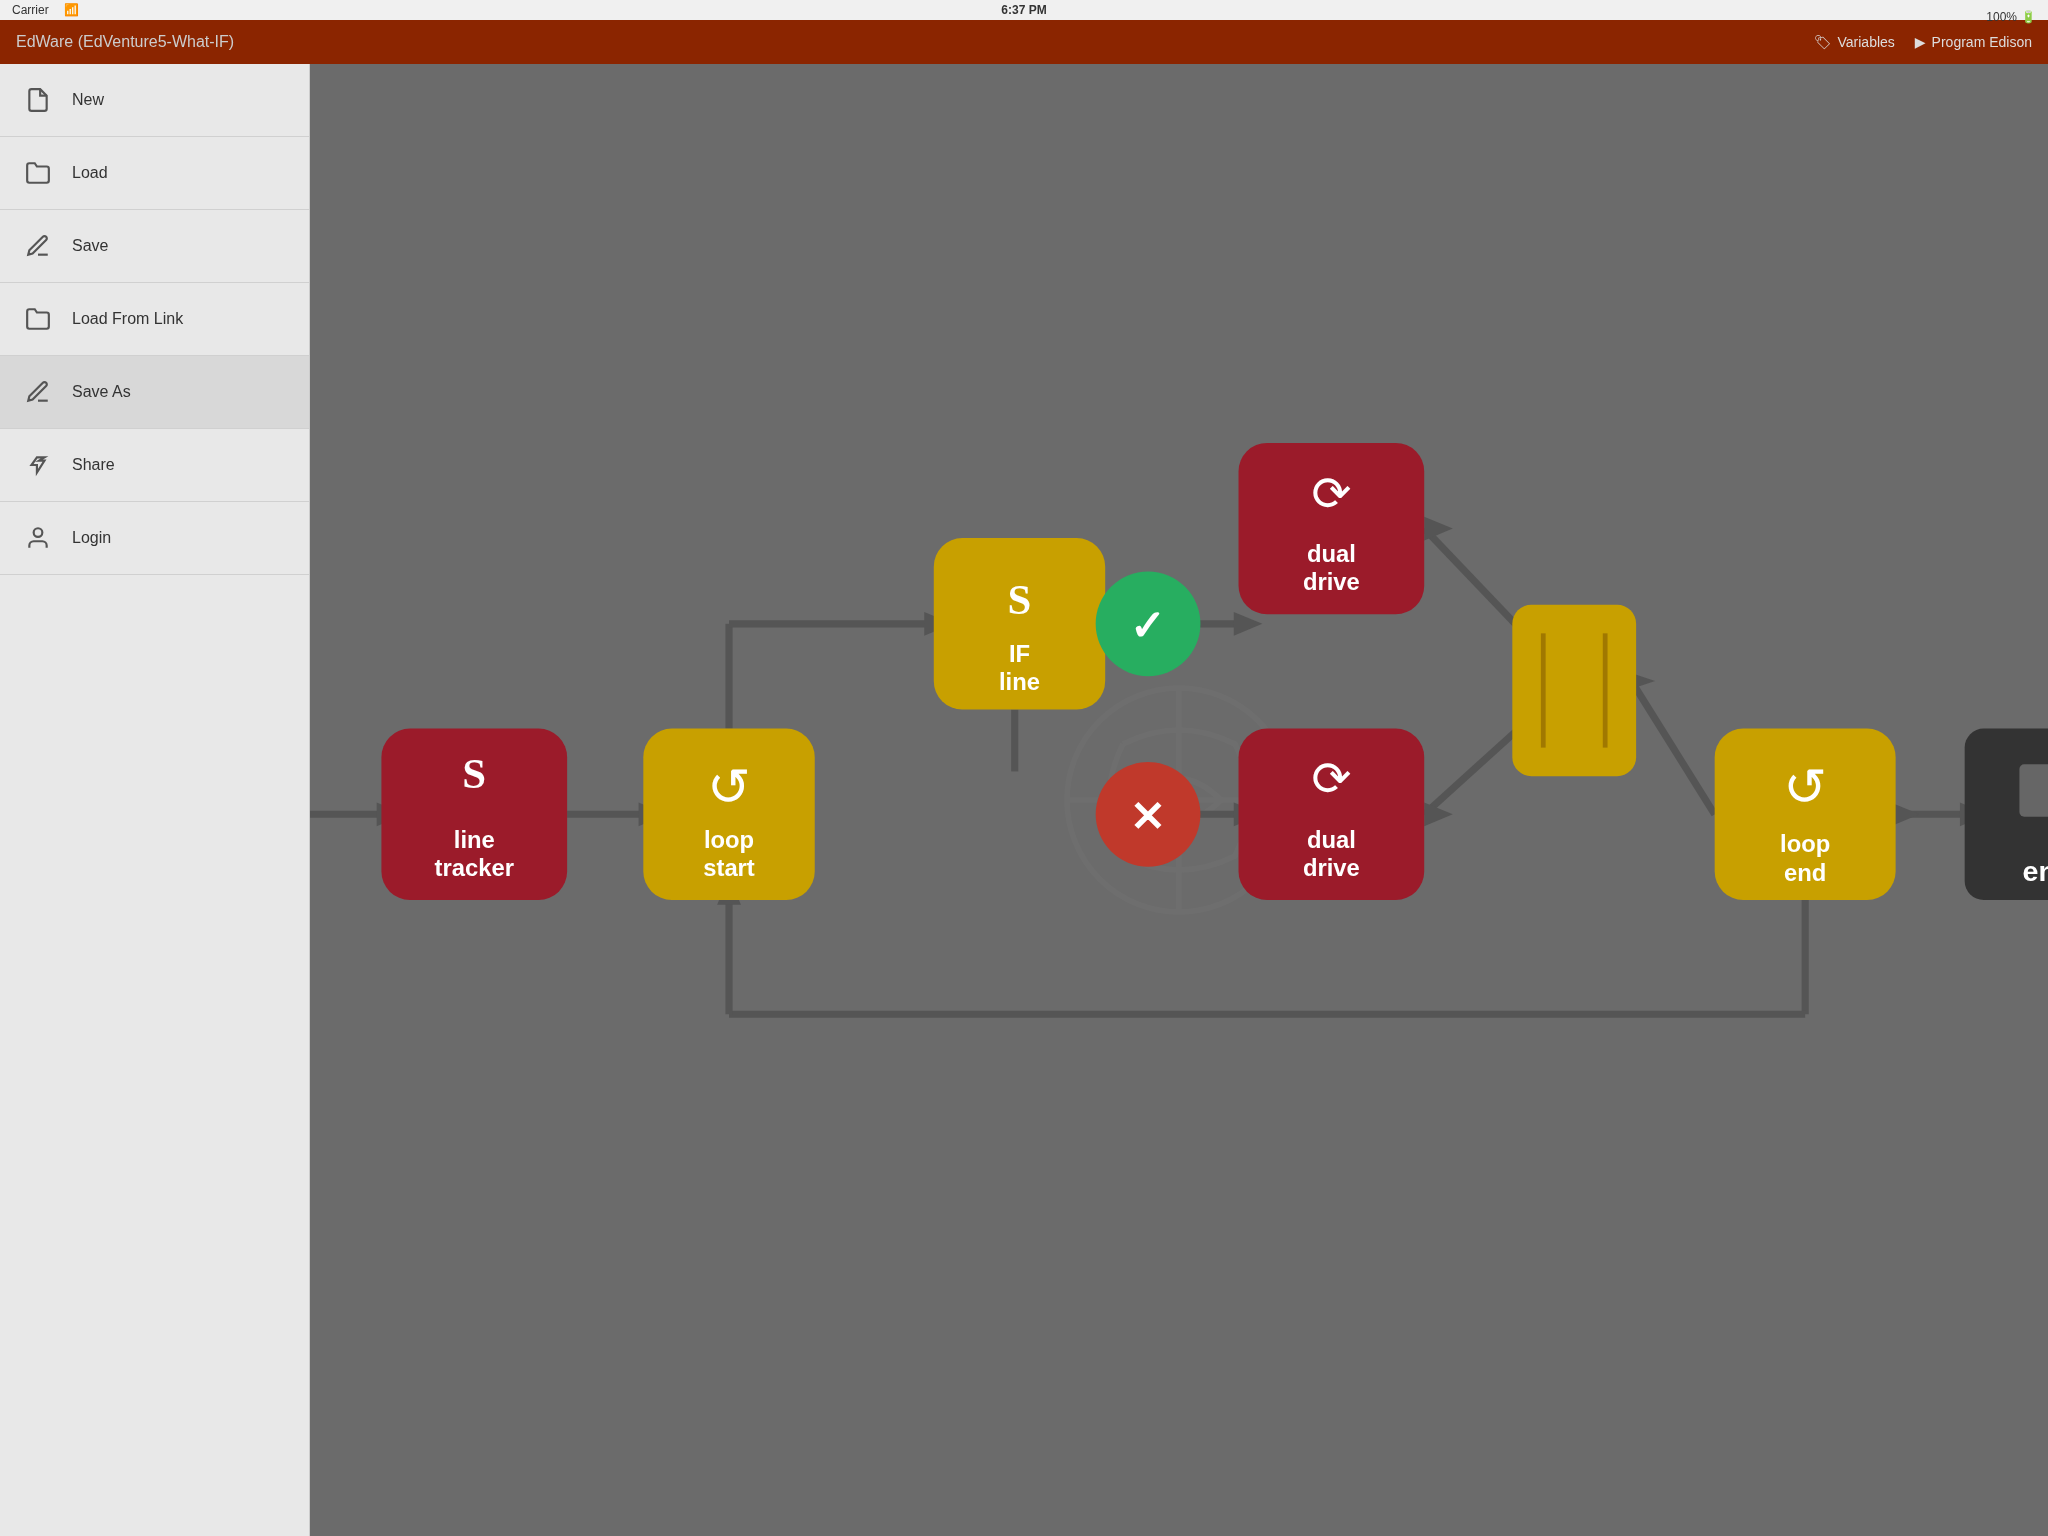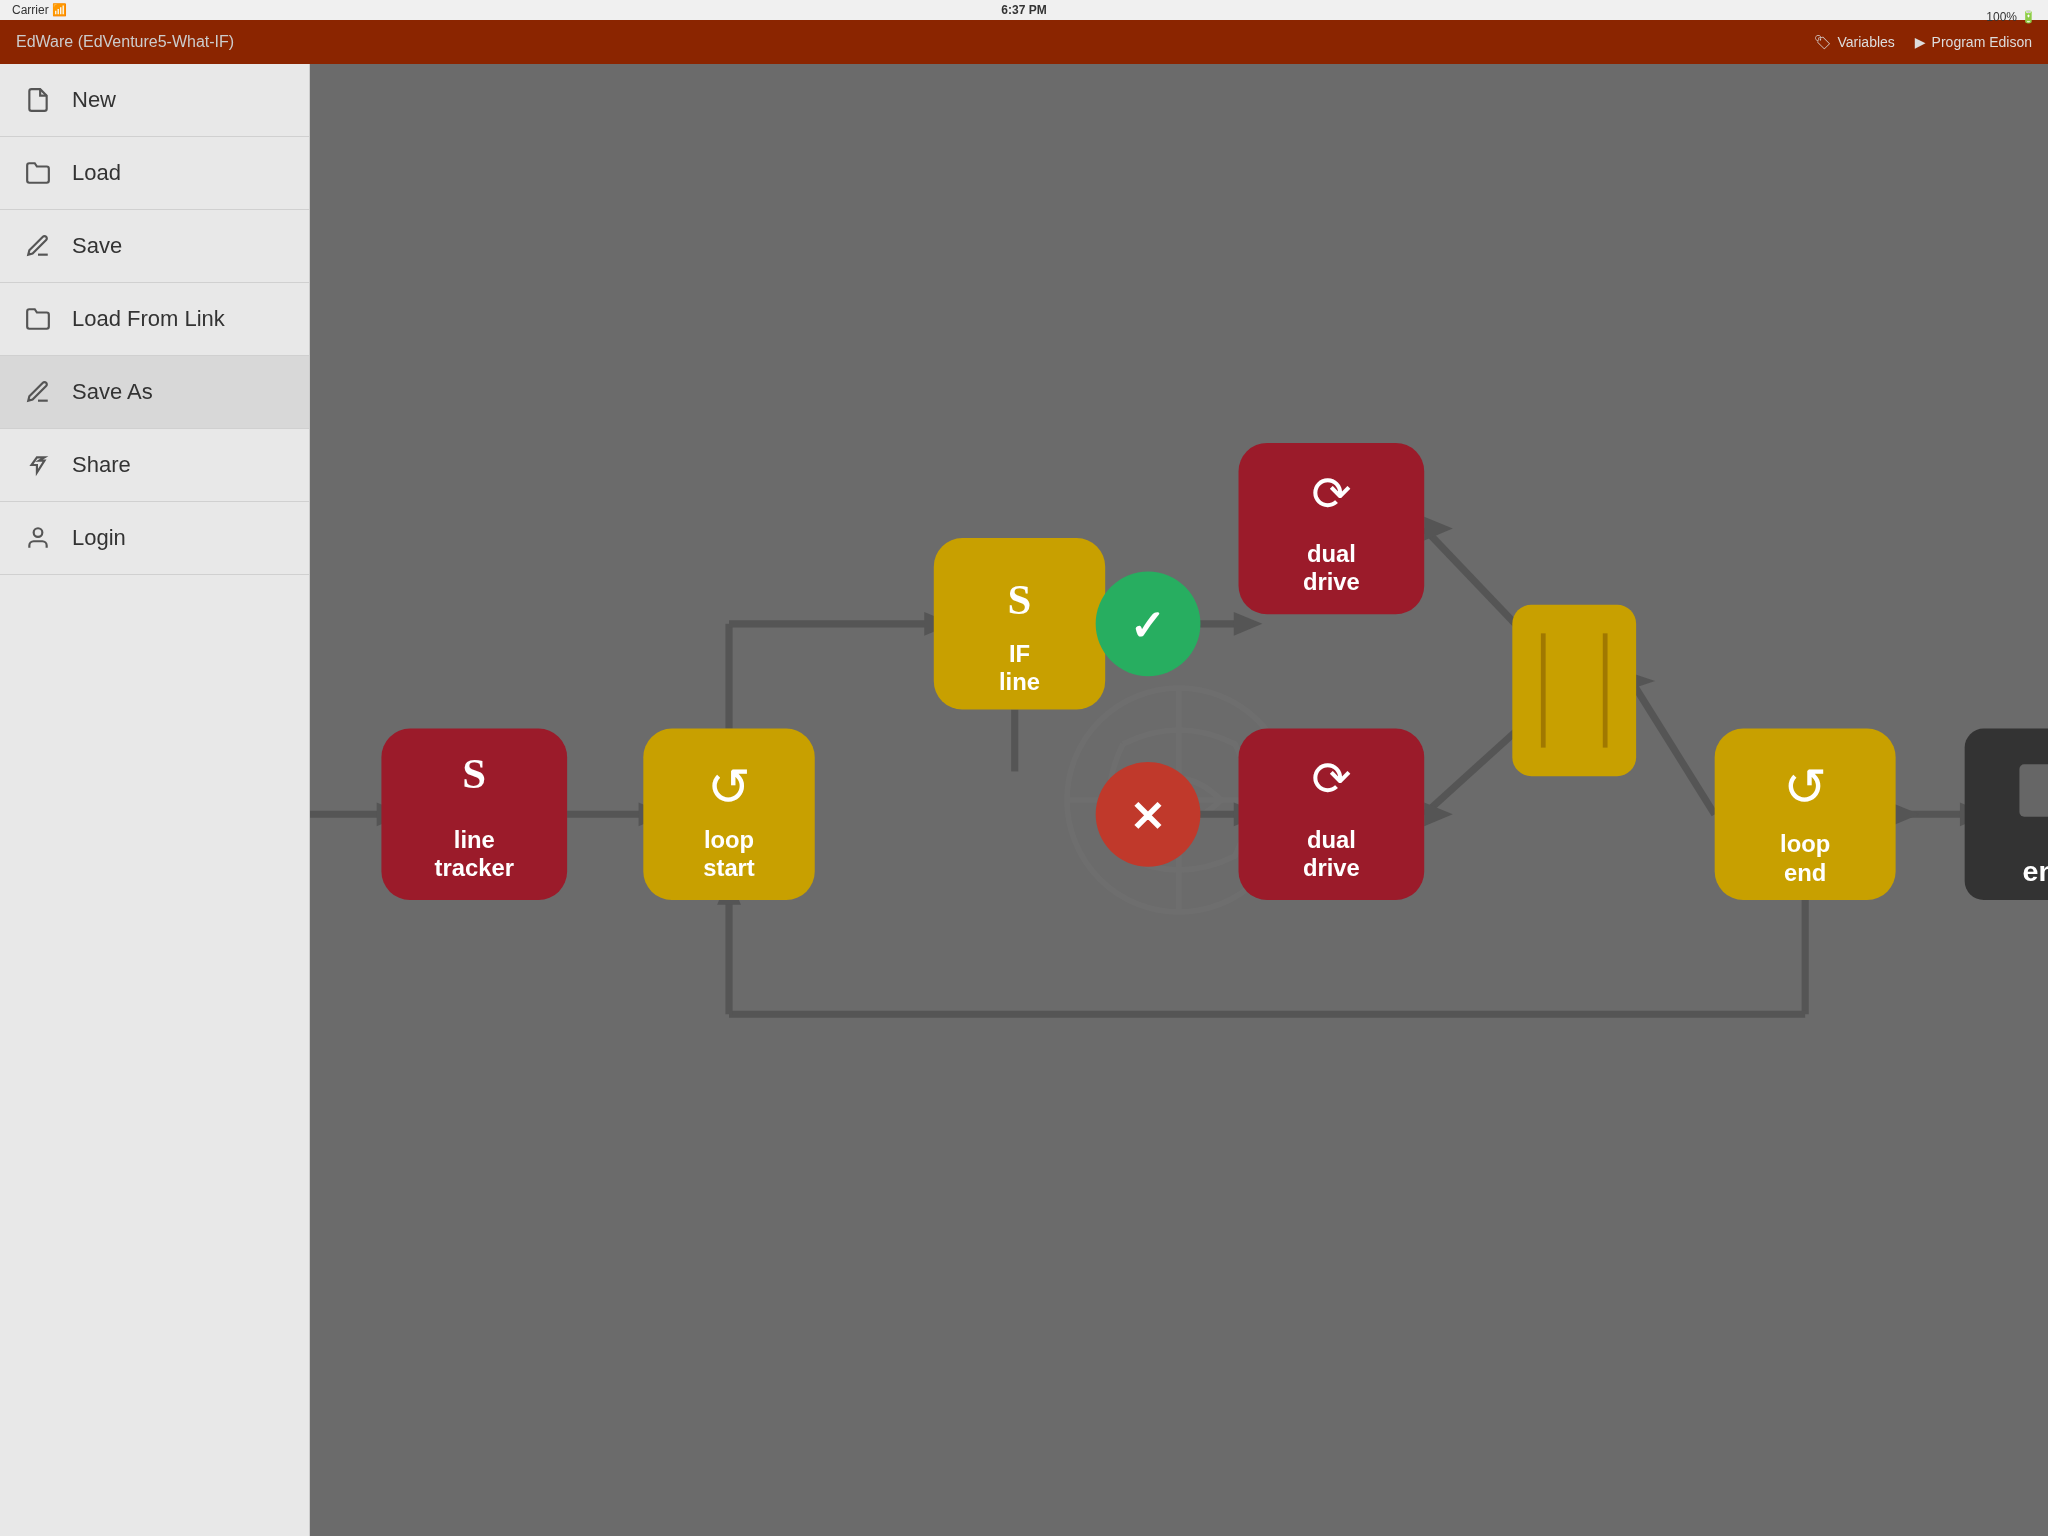--- a/index.html
+++ b/index.html
@@ -23,21 +23,21 @@
       justify-content: space-between;
       padding: 0 12px;
       font-size: 12px;
       color: #333;
       position: absolute;
       top: 0;
       left: 0;
       z-index: 100;
     }
 
-    .status-left { display: flex; align-items: center; gap: 4px; }
+    .status-left { display: flex; align-items: center; gap: 16px; }
     .status-center { position: absolute; left: 50%; transform: translateX(-50%); font-weight: 600; }
     .status-right { display: flex; align-items: flex-start; gap: 4px; margin-top: 13px; }
 
     
     .app-header {
       position: absolute;
       top: 20px;
       left: 0;
       right: 0;
       height: 44px;
@@ -105,21 +105,21 @@
       height: 28px;
       display: flex;
       align-items: center;
       justify-content: center;
       color: #555;
       font-size: 22px;
       flex-shrink: 0;
     }
 
     .sidebar-item-label {
-      font-size: 22px;
+      font-size: 16px;
       color: #333;
       font-weight: 400;
     }
 
     
     .canvas-area {
       flex: 1;
       background: #6b6b6b;
       position: relative;
       overflow: hidden;

